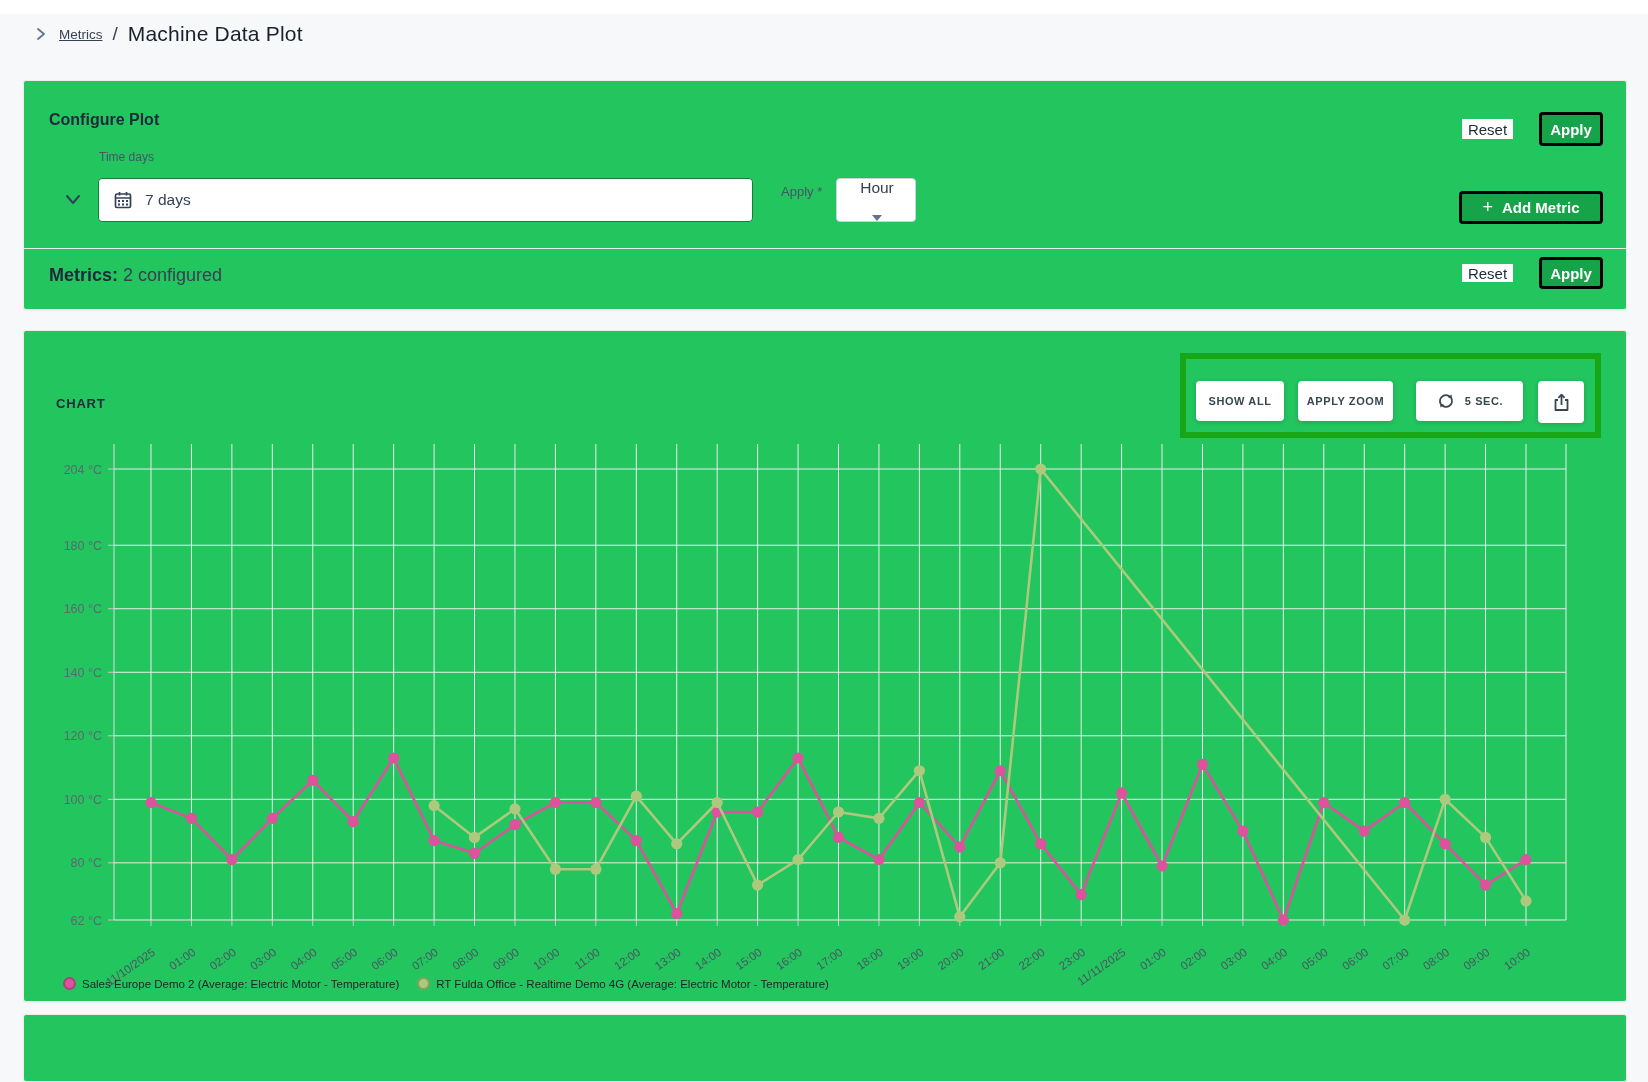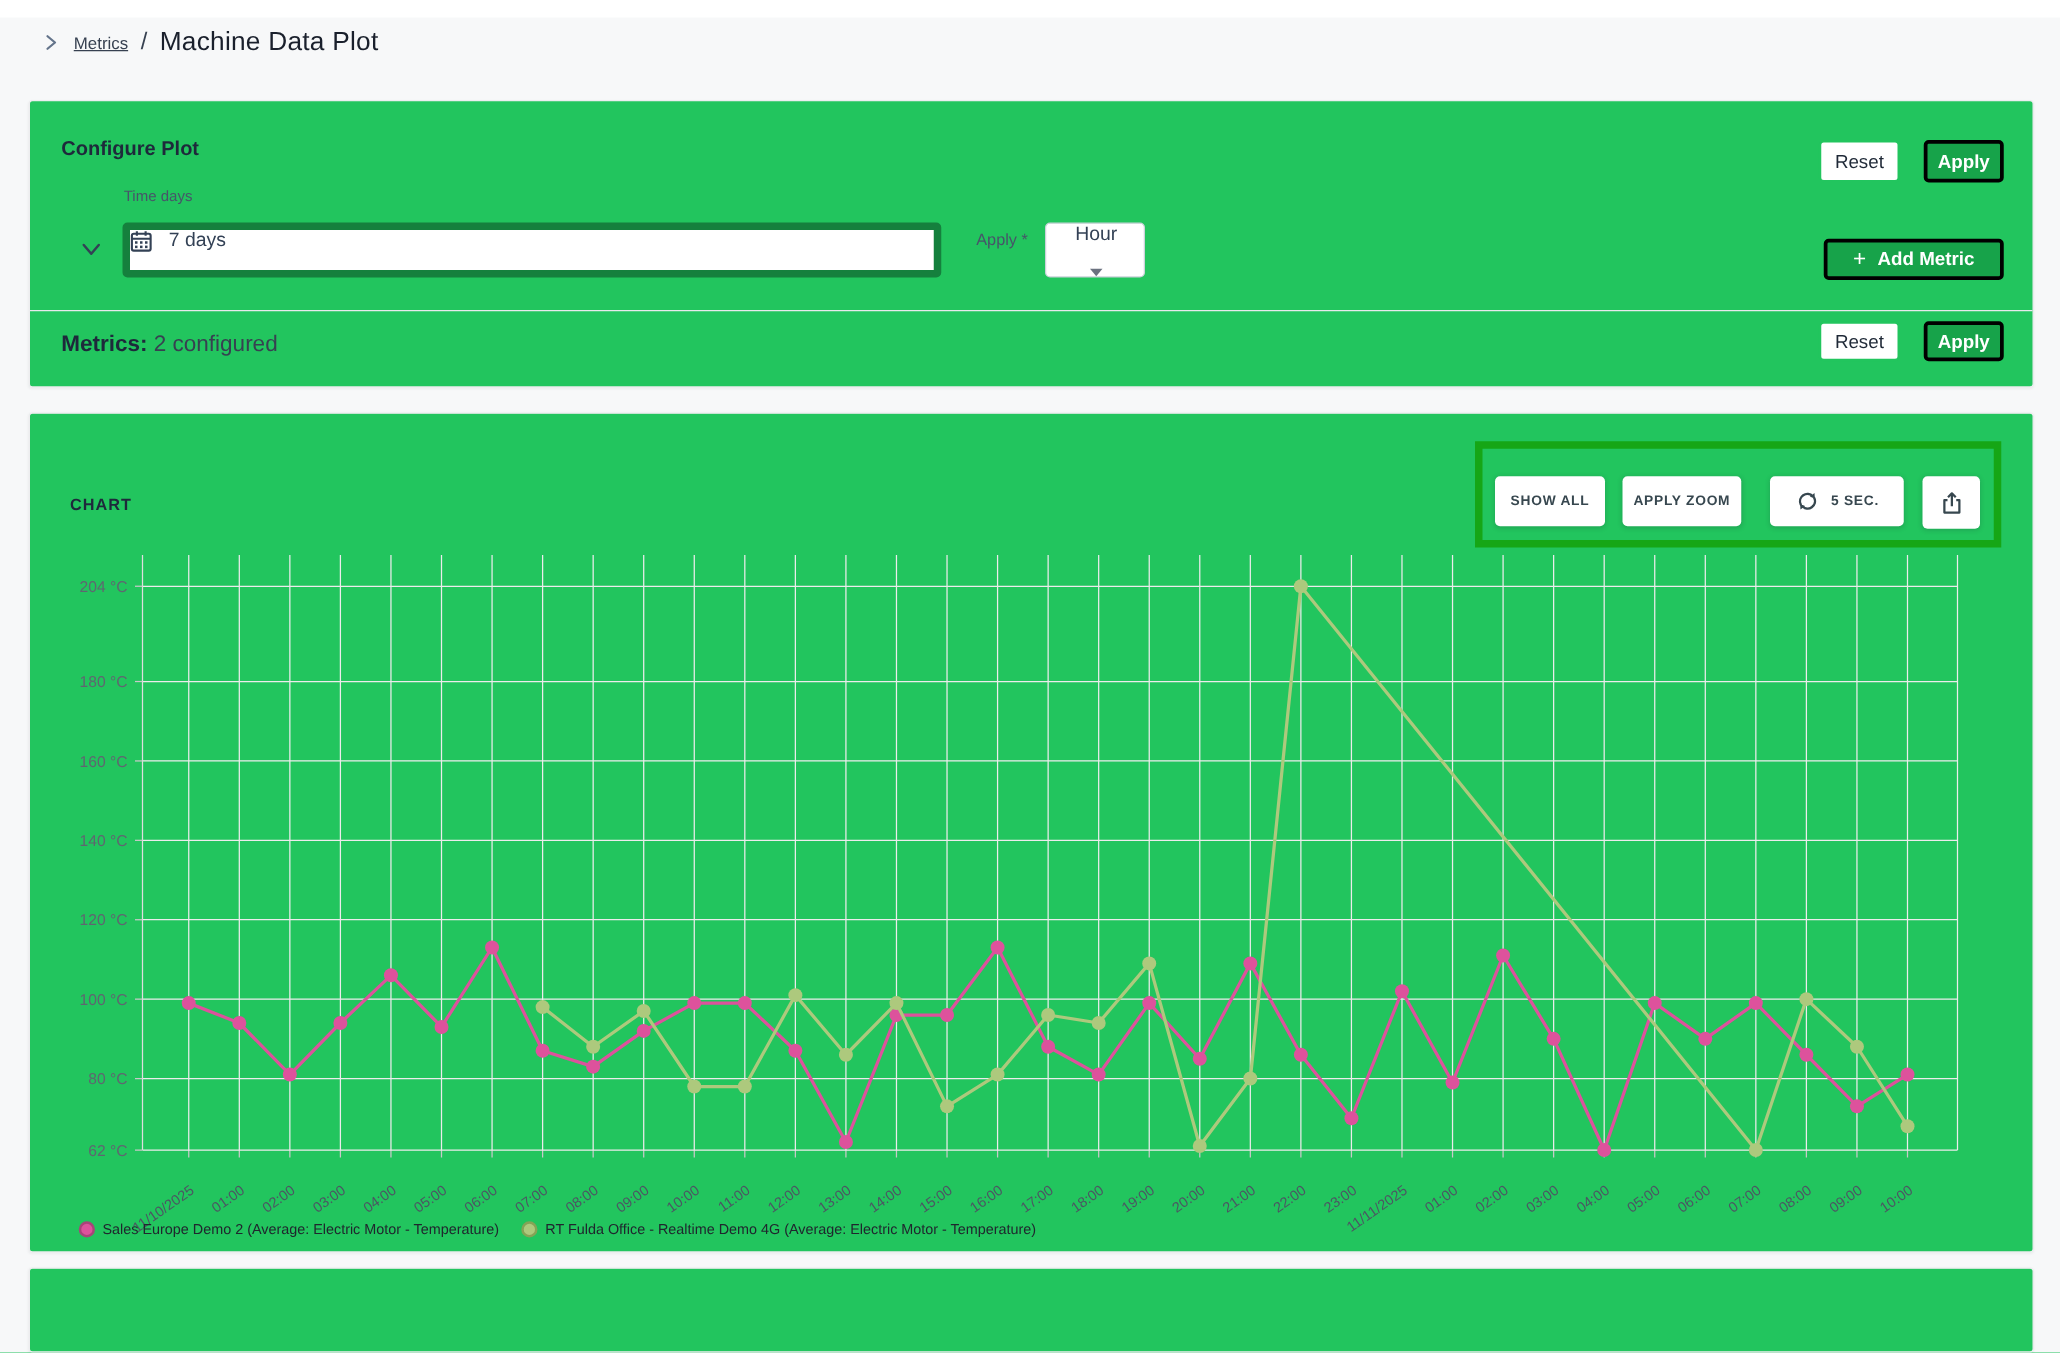--- a/index.html
+++ b/index.html
@@ -24,36 +24,36 @@
           box-shadow:0 1px 2px rgba(20,30,40,.05); }
   .card-config { left:23px; top:80px; width:1604px; height:230px; }
   .card-chart  { left:23px; top:330px; width:1604px; height:672px; }
   .card-bottom { left:23px; top:1014px; width:1604px; height:68px; }
 
   .section-heading { position:absolute; left:25px; top:30px; font-size:16px; font-weight:700; color:#1e293b; }
 
   
   .btn { display:flex; align-items:center; justify-content:center; border-radius:4px;
          font-size:15px; cursor:pointer; user-select:none; }
-  .btn-outline { background:#fff; border:2px solid #22c55e; color:#1f2937; }
+  .btn-outline { background:#fff; border:7px solid #22c55e; color:#1f2937; }
   .btn-green { background:#17A34A; border:3px solid #000000; color:#fff; font-weight:700; }
   .reset-1 { position:absolute; left:1431px; top:31px; width:65px; height:34px; }
   .apply-1 { position:absolute; left:1515px; top:31px; width:64px; height:34px; }
   .reset-2 { position:absolute; left:1431px; top:176px; width:65px; height:32px; }
   .apply-2 { position:absolute; left:1515px; top:176px; width:64px; height:32px; }
   .add-metric { position:absolute; left:1435px; top:110px; width:144px; height:33px; gap:9px; }
   .plus-glyph { font-size:18px; font-weight:500; line-height:1; margin-top:-2px; }
 
   
   .collapse-chevron { position:absolute; left:37px; top:106px; width:24px; height:24px; cursor:pointer; }
   .field-label { position:absolute; font-size:12px; color:#475569; }
   .time-range-label { left:75px; top:69px; }
   .time-range-input { position:absolute; left:74px; top:97px; width:655px; height:44px;
-      border:6px solid #15803d; border-radius:4px; background:#fff; display:flex; align-items:flex-start;
-      gap:13px; cursor:pointer; }
+      border:1px solid #15803d; border-radius:4px; background:#fff; display:flex; align-items:center;
+      gap:13px; padding-left:15px; cursor:pointer; }
   .time-range-input span { font-size:15.5px; color:#334155; }
   .bucket-label { position:absolute; left:757px; top:103px; width:52px; font-size:13px; color:#475569; }
   .bucket-select { position:absolute; left:812px; top:97px; width:80px; height:44px;
       border:1px solid #cbd2da; border-radius:4px; background:#fff; display:flex; align-items:center;
       justify-content:space-between; padding:0 12px 0 14px; cursor:pointer;flex-direction:column; }
   .bucket-select span { font-size:15.5px; color:#334155; }
   .caret-down { width:0; height:0; border-left:5.5px solid transparent; border-right:5.5px solid transparent;
       border-top:6.5px solid #6b7280; }
   .divider { position:absolute; left:0; top:167px; width:100%; height:1px; background:#e7e9ec; }
   .metrics-line { position:absolute; left:25px; top:184px; font-size:18px; color:#374151; }

